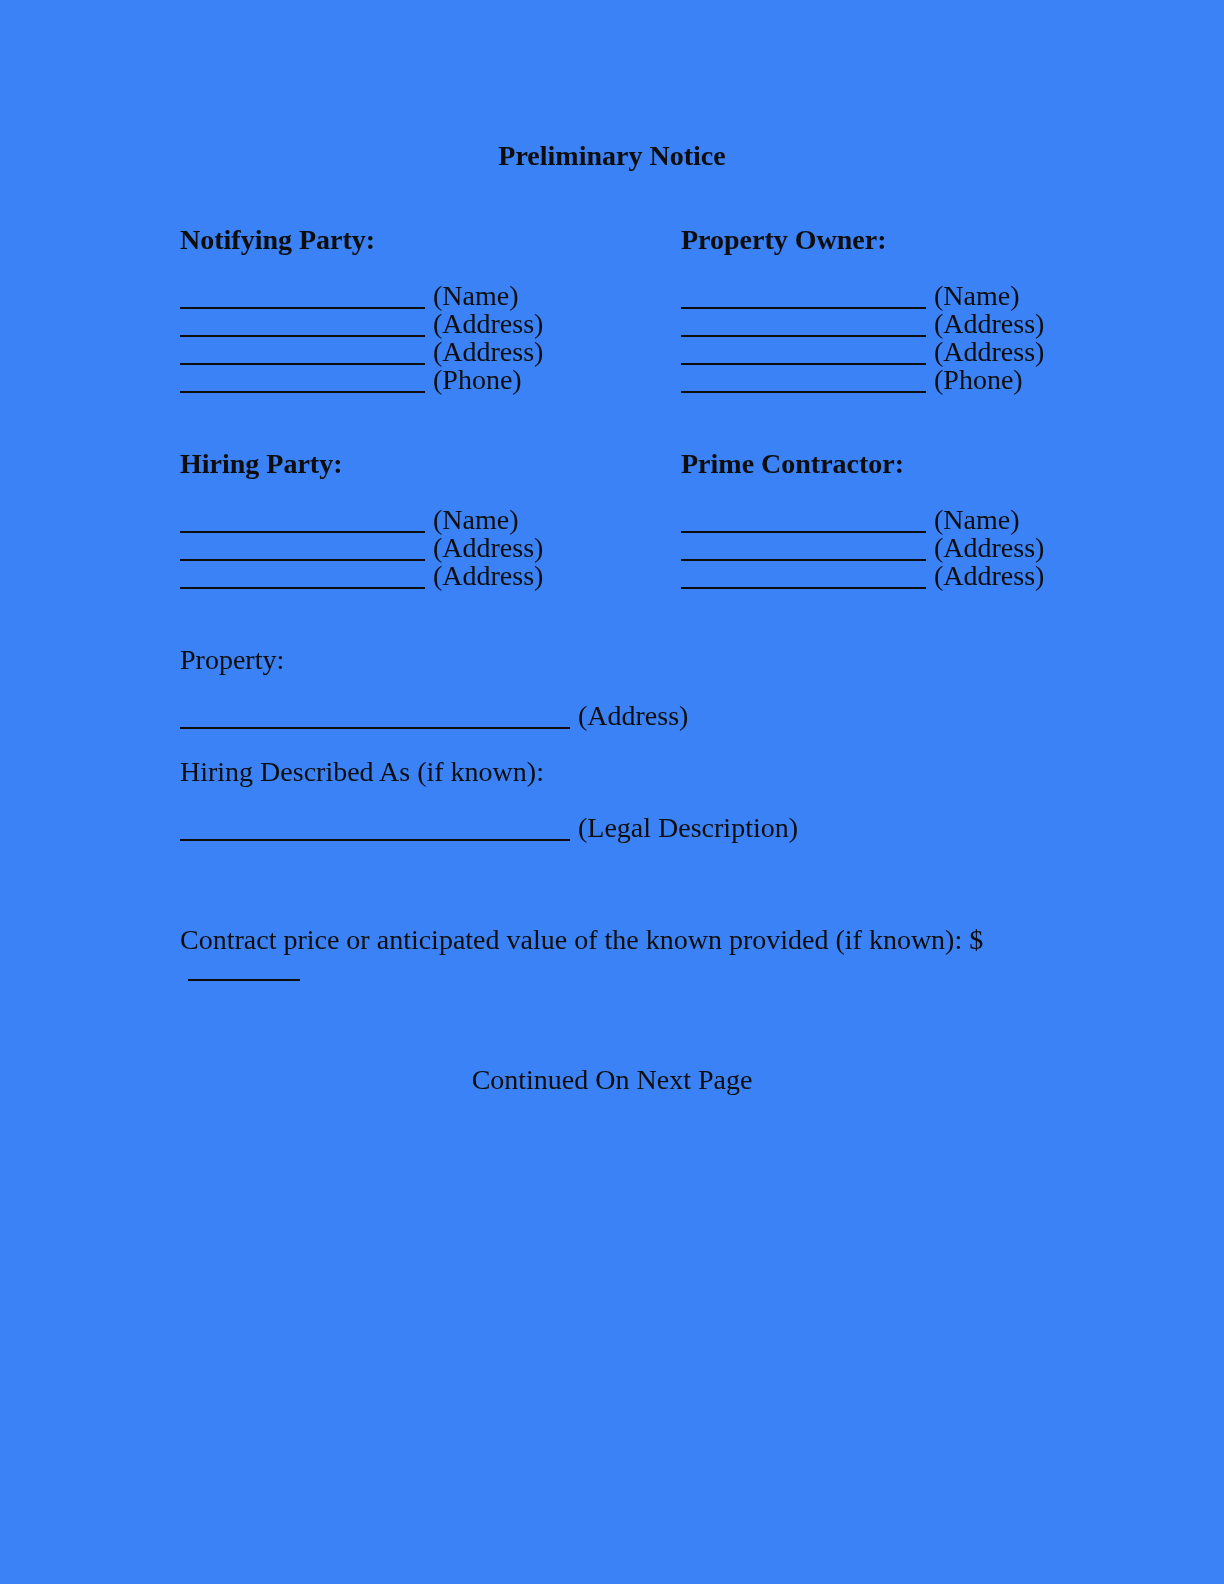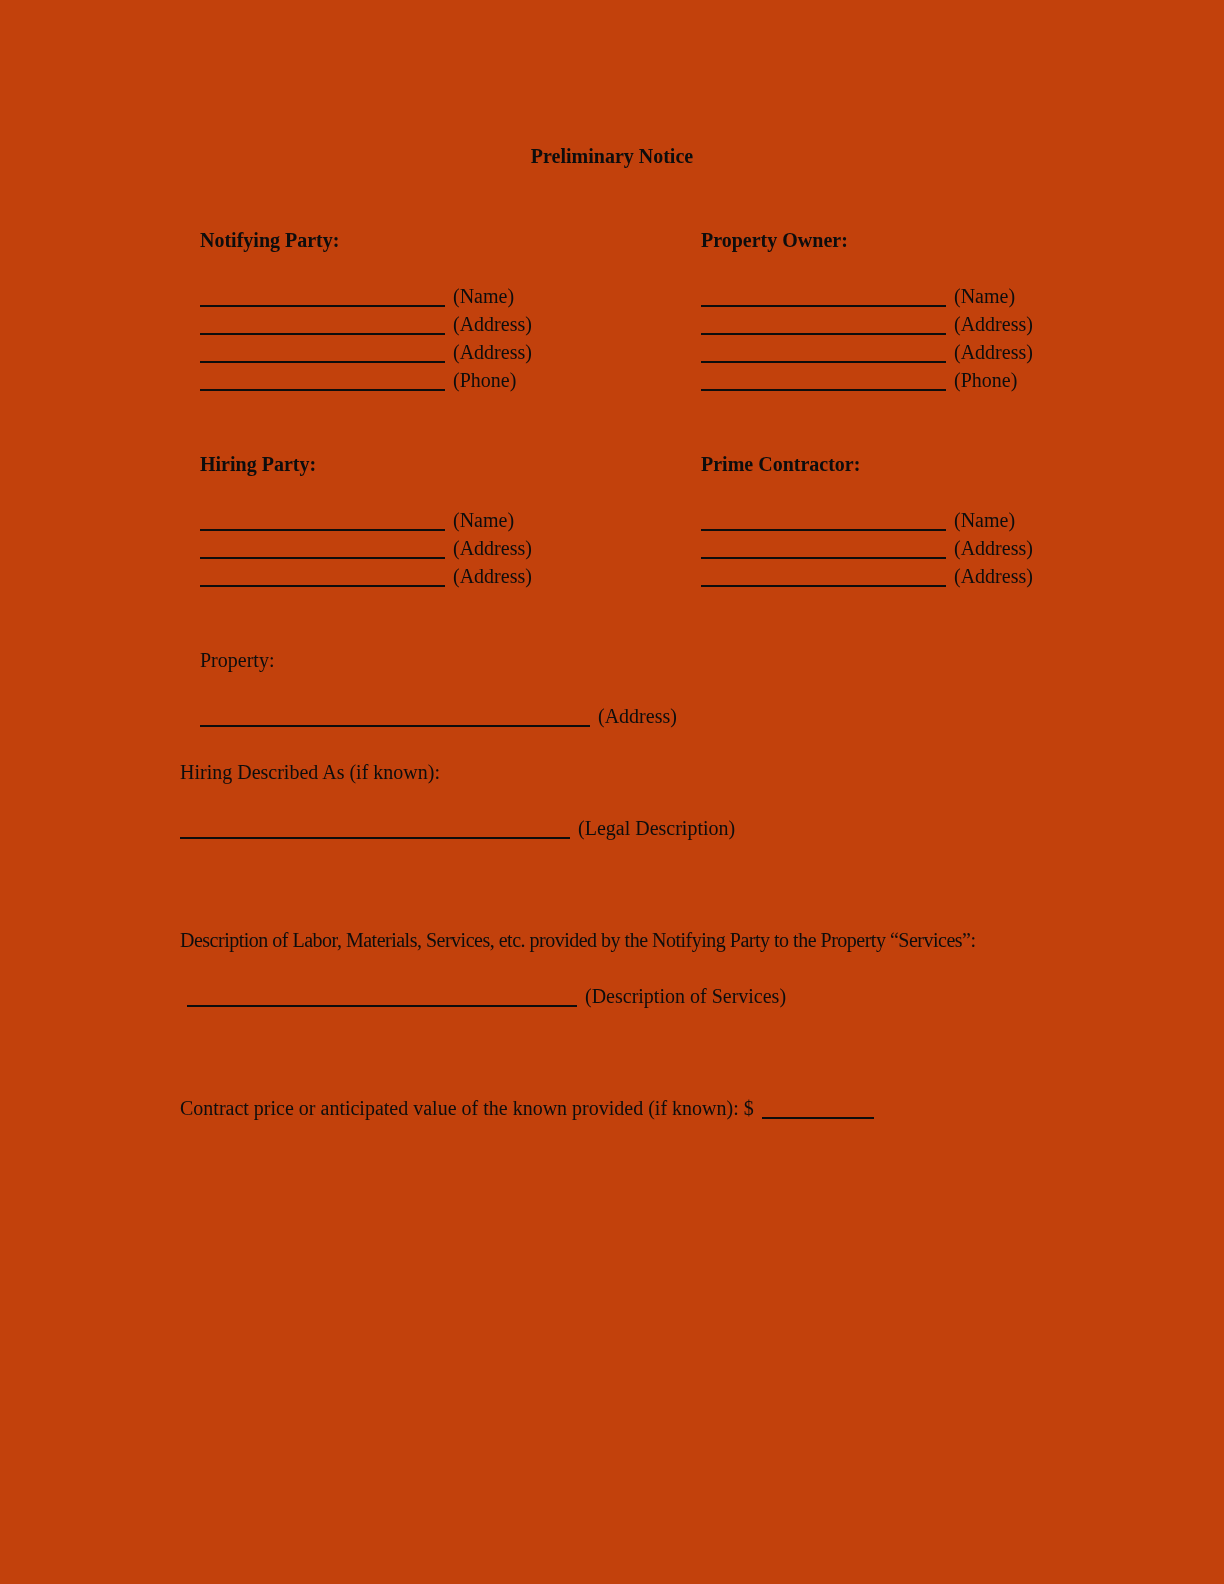--- a/index.html
+++ b/index.html
@@ -2,33 +2,33 @@
 <html><head>
 <meta charset="utf-8">
 <style>
   * { box-sizing: border-box; }
   html, body { margin: 0; padding: 0; background: #ffffff; }
   .page {
     position: relative;
     width: 1224px;
     height: 1584px;
     margin: 0 auto;
-    background: #c2410c;
+    background: #3b82f6;
     color: #0d0d0d;
     font-family: "Liberation Serif", "DejaVu Serif", serif;
-    font-size: 20px;
+    font-size: 28px;
     line-height: 28px;
     padding: 142px 180px 0 180px;
     overflow: hidden;
   }
   .b { font-weight: normal; }
   .title { text-align: center; font-weight: bold; }
   .cols { display: grid; grid-template-columns: 501px 1fr; }
   .mt1 { margin-top: 28px; }   
-  .mt2 { margin-top: 56px; margin-left: 20px; }   
+  .mt2 { margin-top: 56px; }   
   .mt3 { margin-top: 84px; }   
   .party-heading { font-weight: bold; }
   .fields { margin-top: 28px; }
   .field-row { height: 28px; white-space: nowrap; }
   .bl {
     display: inline-block;
     border-bottom: 2px solid #0d0d0d;
     vertical-align: -4px;
     margin-right: 8px;
     height: 14px;
@@ -92,21 +92,18 @@
   <div class="mt2">
     <div class="b">Property:</div>
     <div class="field-row mt1"><span class="bl w-wide"></span><span>(Address)</span></div>
   </div>
 
   <div class="mt1">
     <div><span class="b">Hiring Described As</span><span> (if known):</span></div>
     <div class="field-row mt1"><span class="bl w-wide"></span><span>(Legal Description)</span></div>
   </div>
 
-  <div class="mt3">
-    <div class="tight"><span>Description of Labor, Materials, Services, etc. provided by the Notifying Party to the Property “</span><span class="b">Services</span><span>”:</span></div>
-    <div class="field-row mt1 indent"><span class="bl w-wide"></span><span>(Description of Services)</span></div>
-  </div>
 
   <div class="mt3"><span class="b">Contract price or anticipated value of the known provided</span><span> (if known): </span><span class="b">$</span><span class="bl w-price"></span></div>
 
+  <div class="center b mt3">Continued On Next Page</div>
 
 </div>
 
 </body></html>

